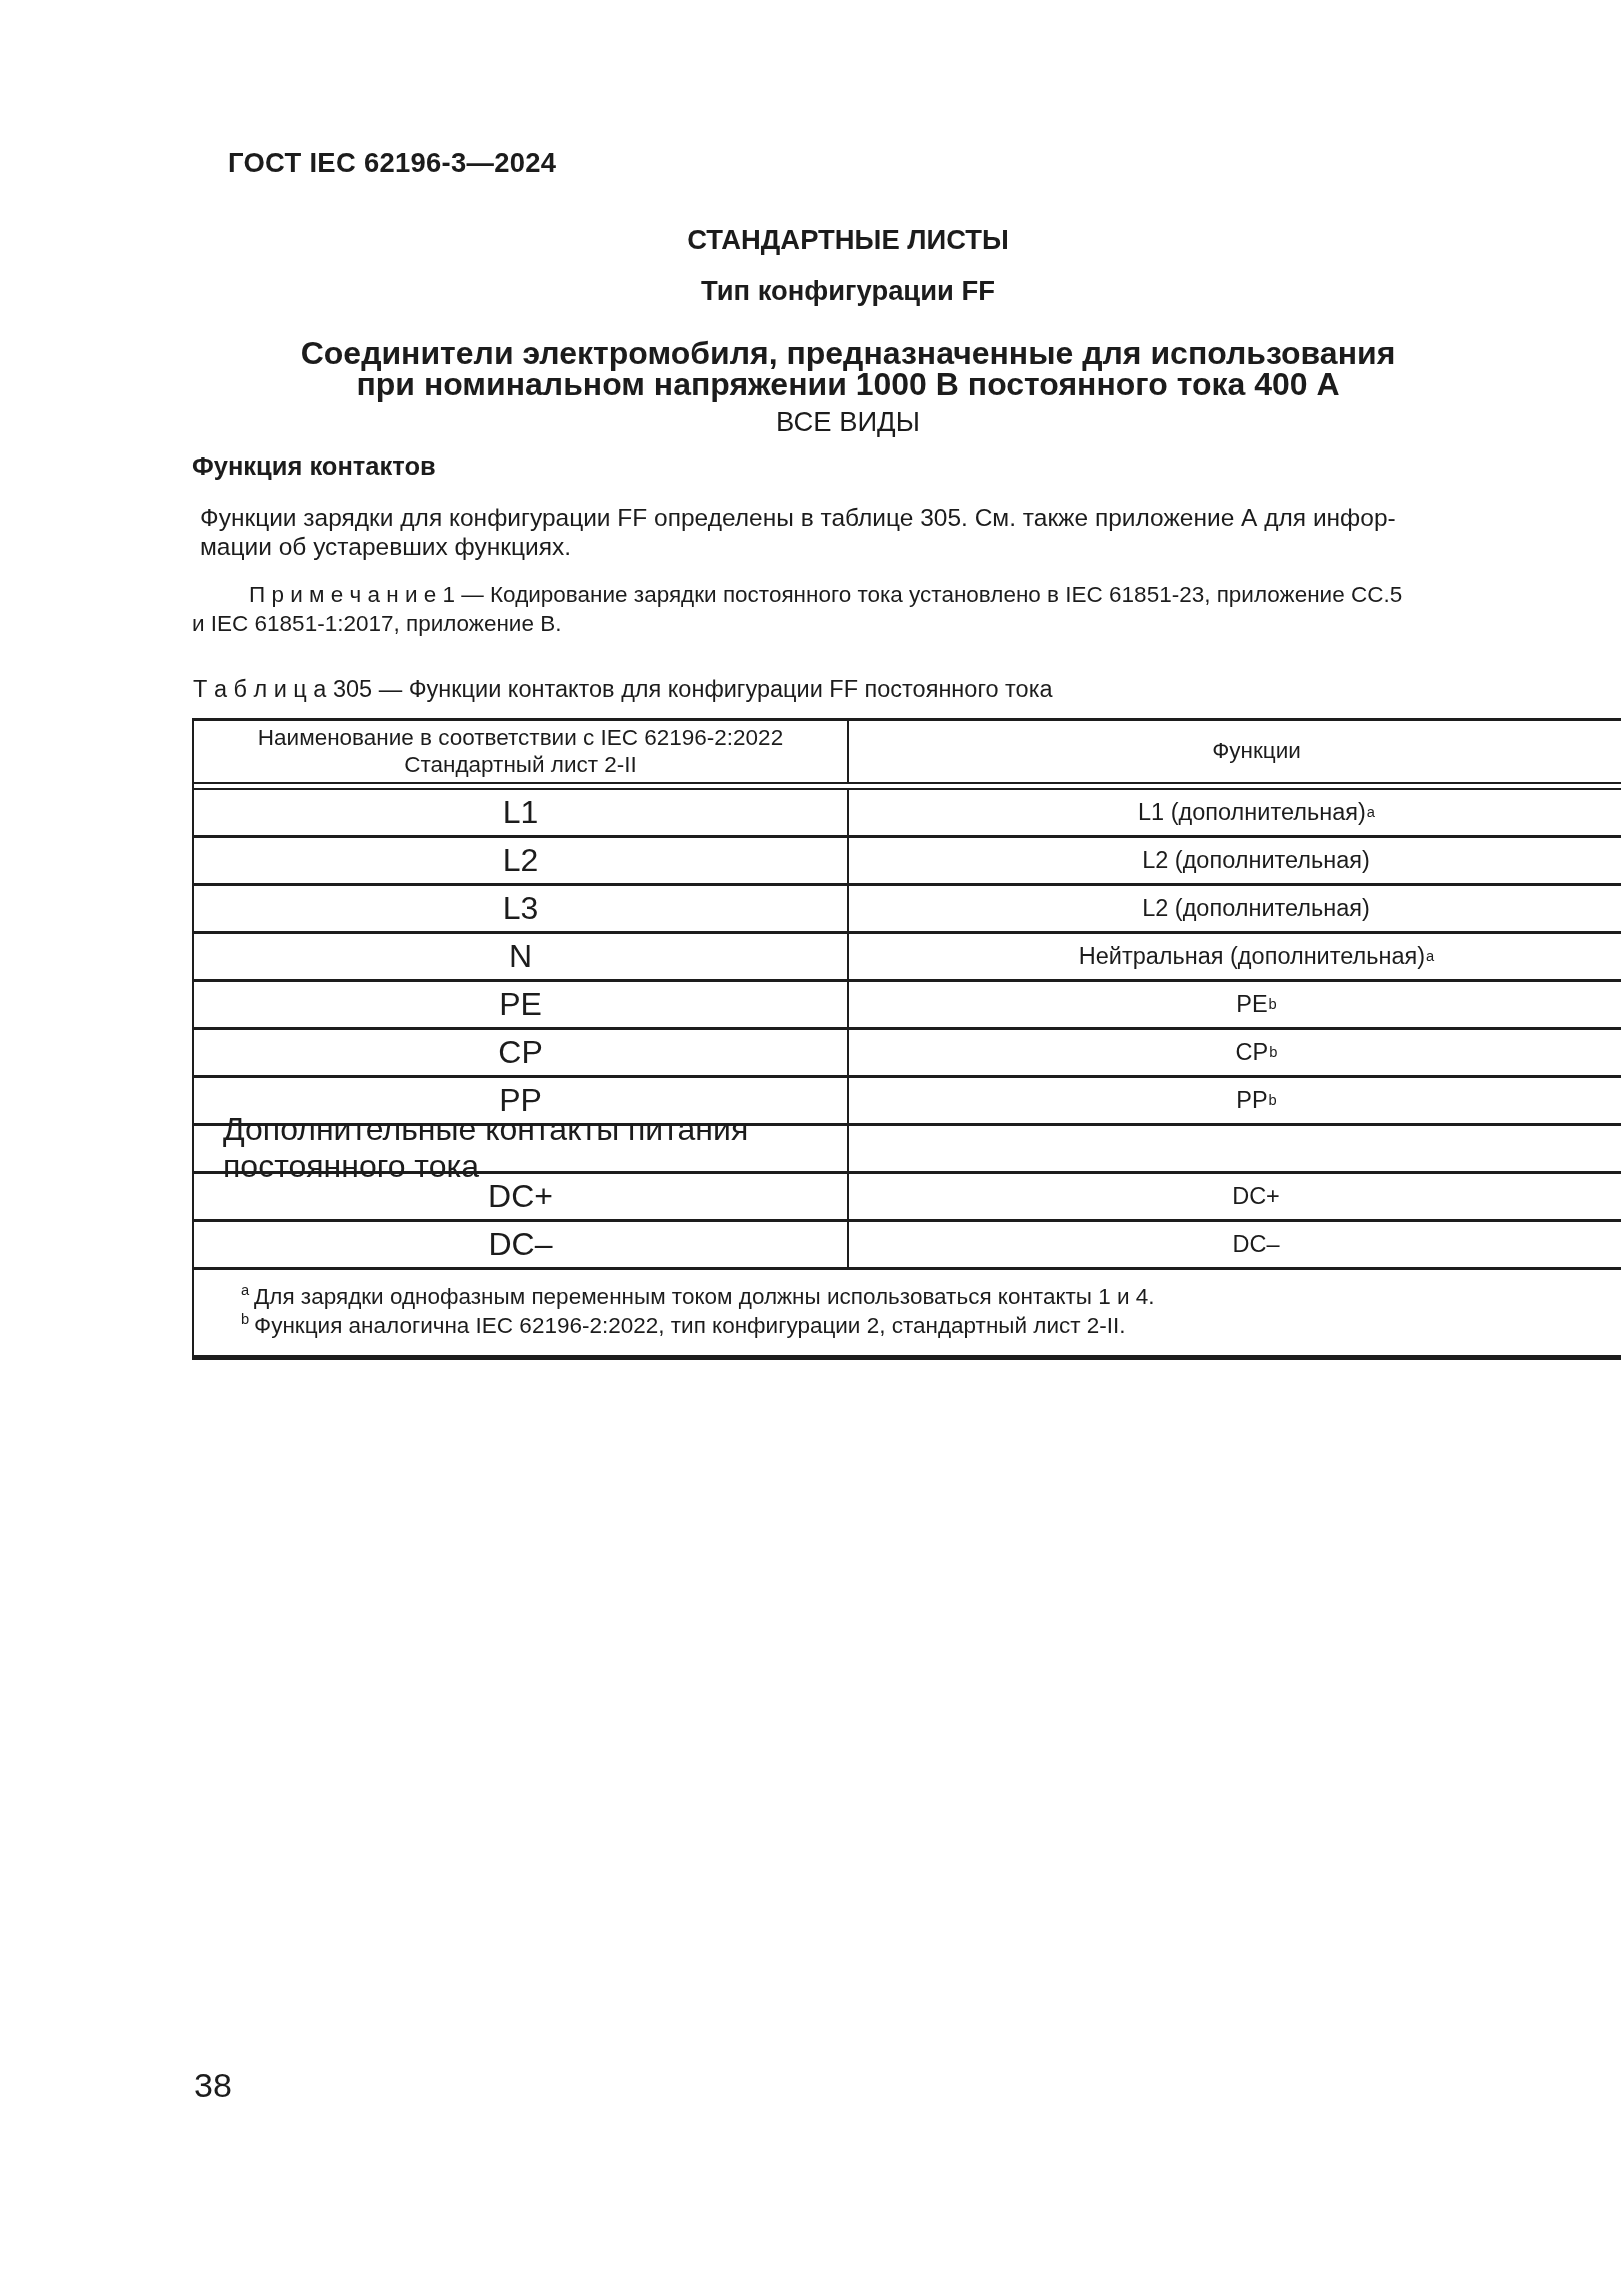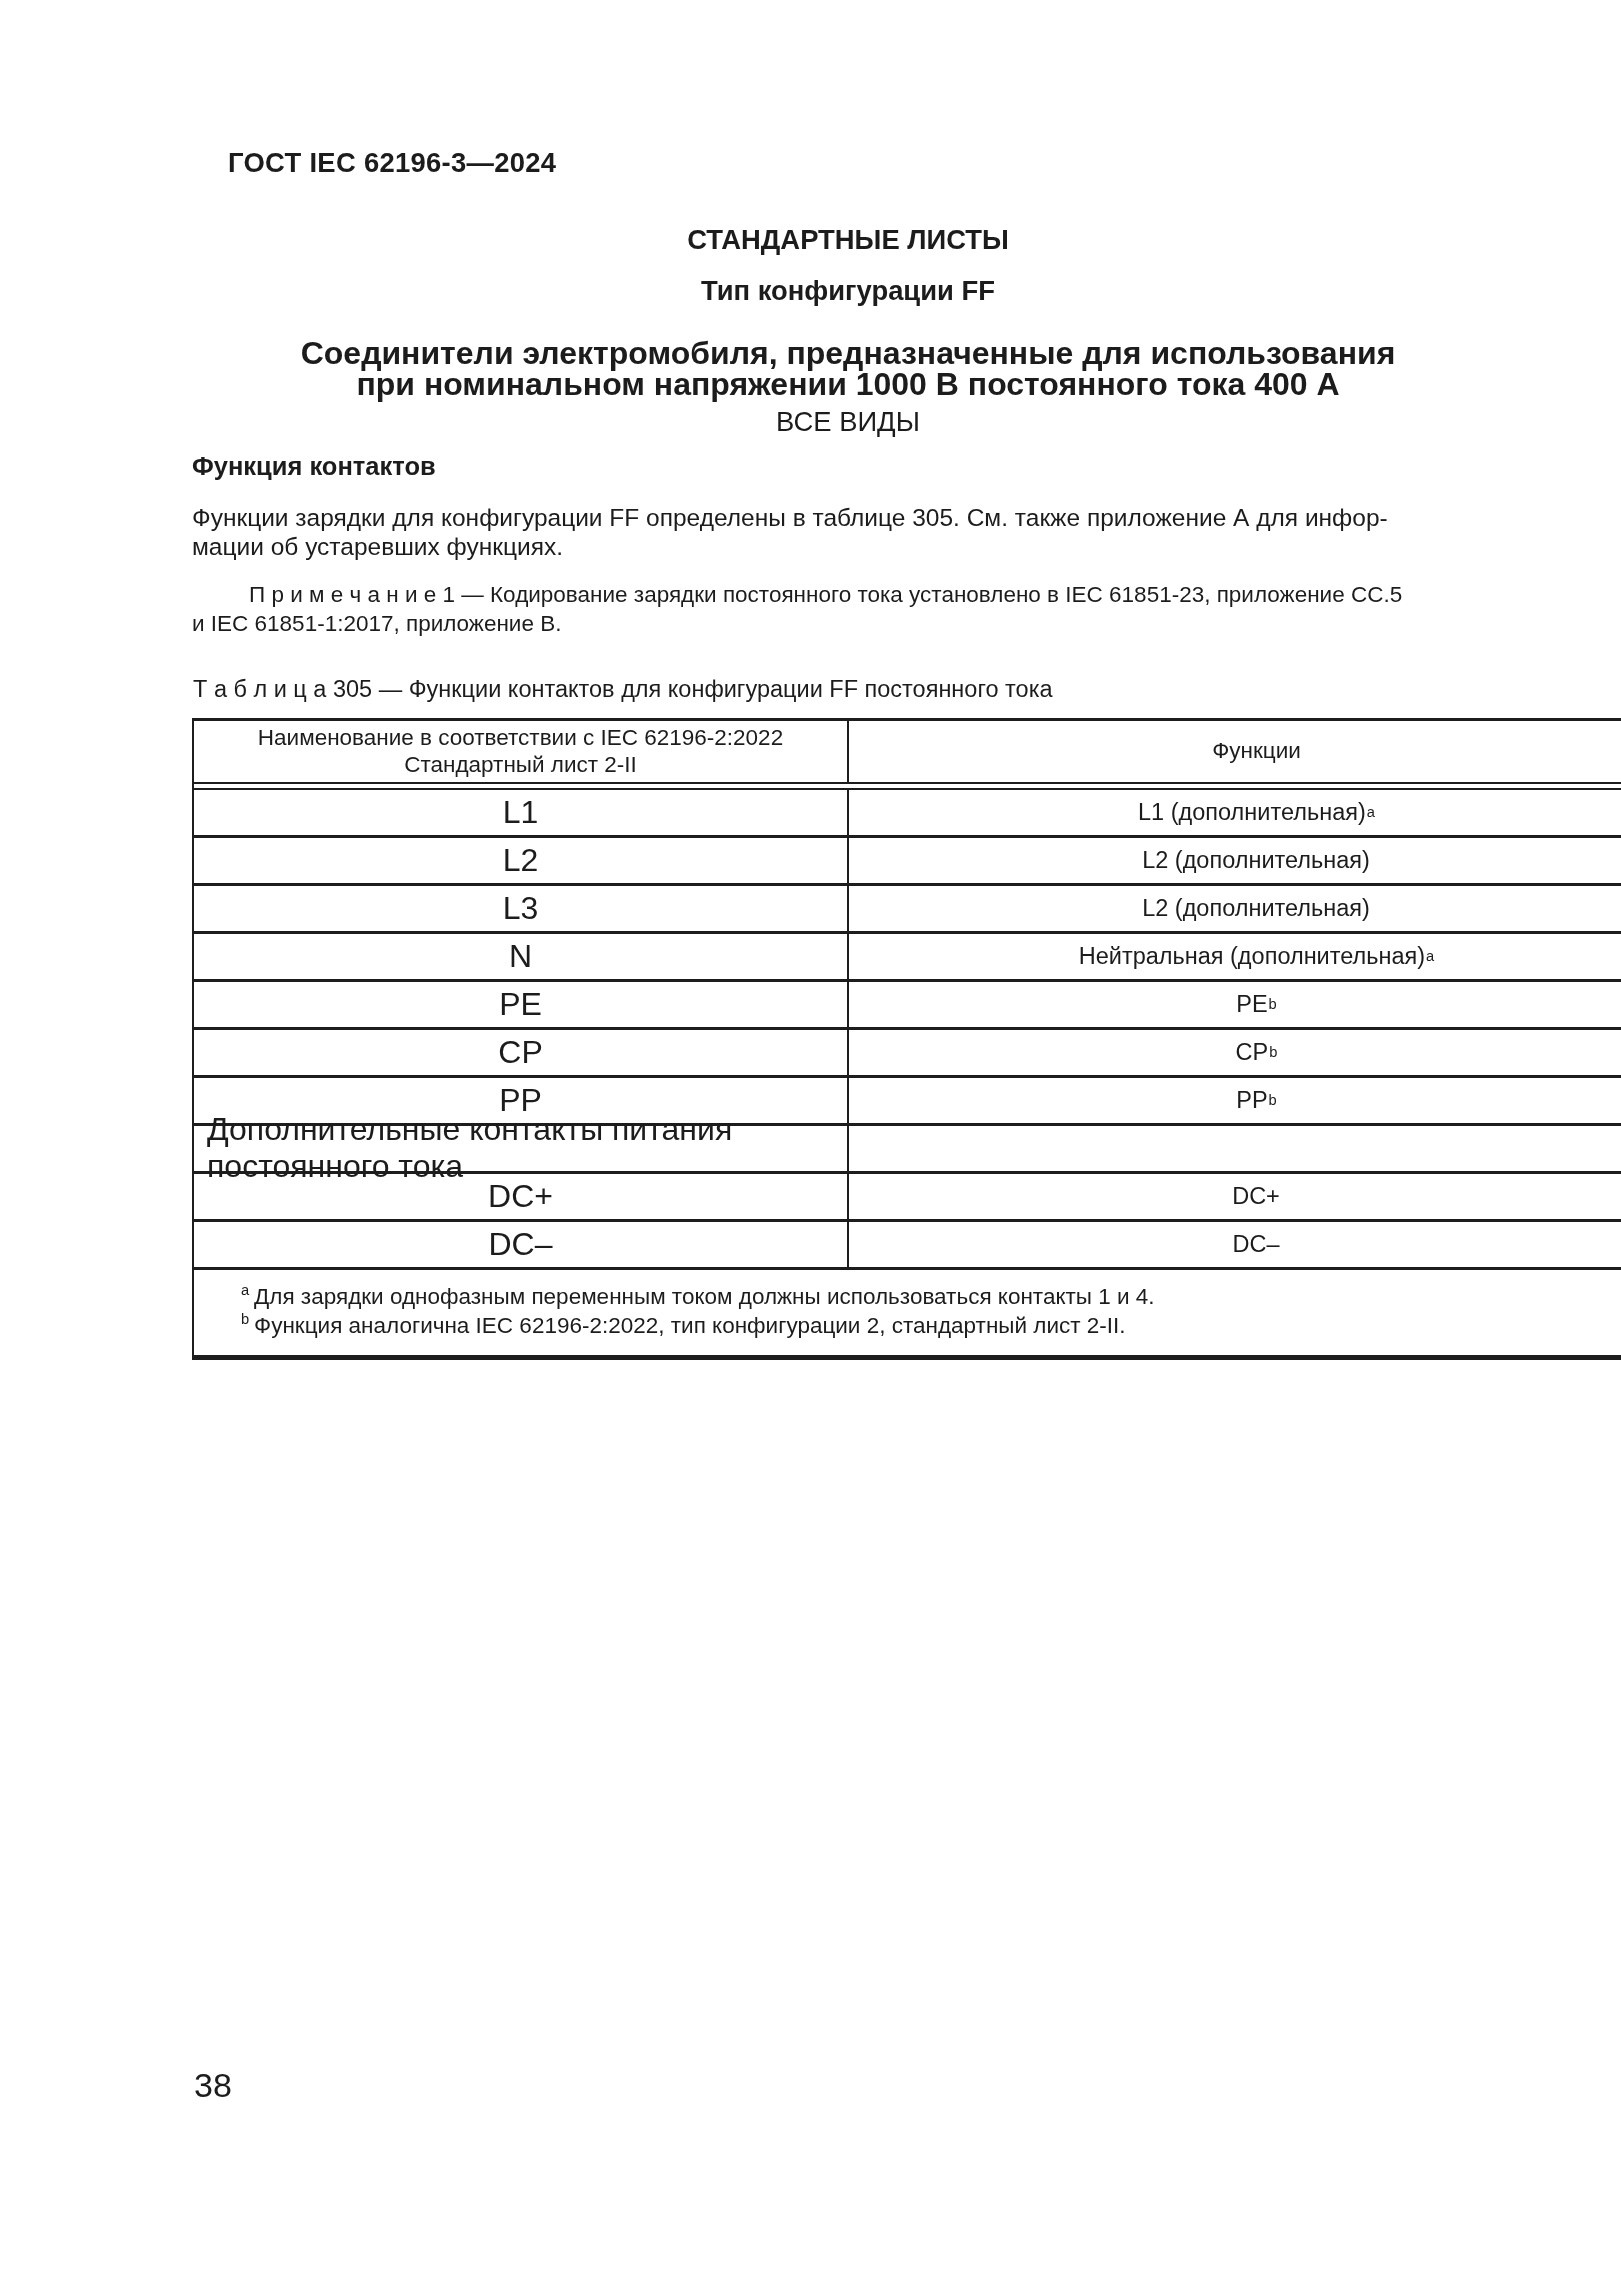--- a/index.html
+++ b/index.html
@@ -37,21 +37,21 @@
   .t-views  { top: 406px; font-size: 27.4px; font-weight: normal; }
   .sec-heading {
     position: absolute;
     left: 192px;
     top: 452px;
     font-size: 25.5px;
     font-weight: bold;
   }
   .para {
     position: absolute;
-    left: 192px;
+    left: 200px;
     width: 1314px;
     top: 503px;
     font-size: 24.5px;
     line-height: 29px;
   }
   .note {
     position: absolute;
     left: 192px;
     width: 1314px;
     top: 580px;
@@ -106,21 +106,21 @@
     height: 3.9px;
     border-top: 2px solid #1d1d1d;
     border-bottom: 2.9px solid #1d1d1d;
   }
   .data-row {
     height: 45px;
     border-bottom: 3.9px solid #1d1d1d;
   }
   .data-row.align-left .cell-name {
     justify-content: flex-start;
-    padding-left: 13px;
+    padding-left: 29px;
     text-align: left;
   }
   .footnotes {
     padding: 11.8px 23.5px 15.7px 47px;
     font-size: 22.5px;
     line-height: 29px;
   }
   sup {
     font-size: 14.7px;
     line-height: 0;

